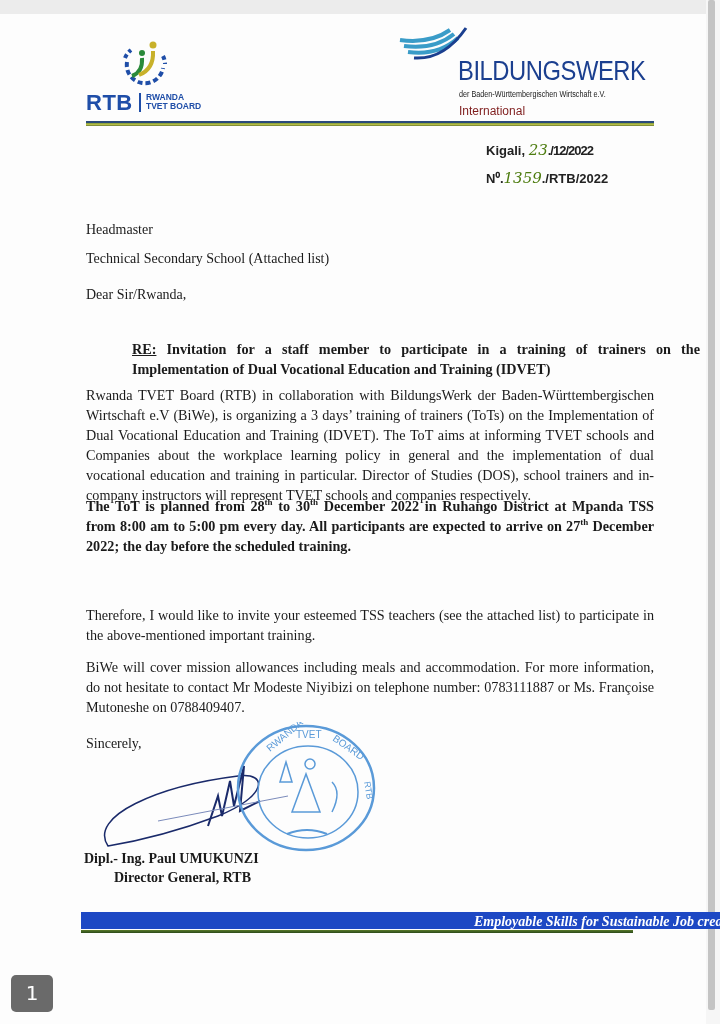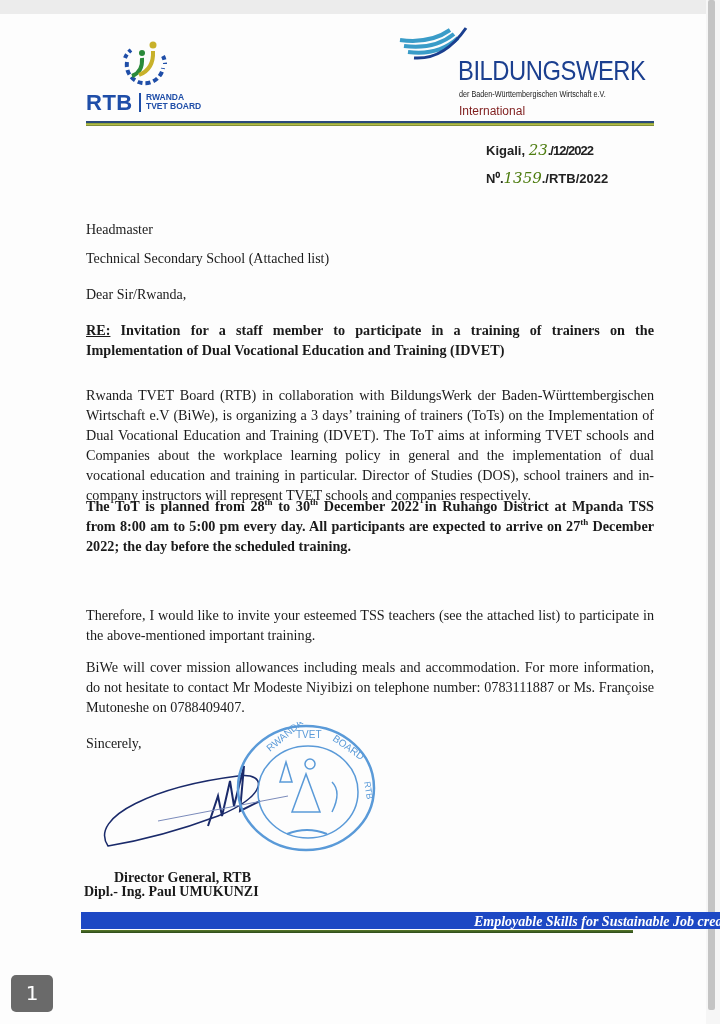--- a/index.html
+++ b/index.html
@@ -90,21 +90,21 @@
   <span>Kigali, </span><span class="hand">23</span><span class="dots">./12/2022</span>
 </div>
 <div class="meta" style="top:169px;">
   <span>N⁰.</span><span class="hand">1359</span><span>./RTB/2022</span>
 </div>
 
 <div class="addr" style="top:222px;">Headmaster</div>
 <div class="addr" style="top:251px;">Technical Secondary School (Attached list)</div>
 <div class="addr" style="top:287px;">Dear Sir/Rwanda,</div>
 
-<div class="para subject" style="top:320px;">
+<div class="para subject" style="top:339px;margin-left:46px;">
   <span class="re">RE:</span><span> Invitation for a staff member to participate in a training of trainers on the Implementation of Dual Vocational Education and Training (IDVET)</span>
 </div>
 
 <div class="para" style="top:385px;">Rwanda TVET Board (RTB) in collaboration with BildungsWerk der Baden-Württembergischen Wirtschaft e.V (BiWe), is organizing a 3 days’ training of trainers (ToTs) on the Implementation of Dual Vocational Education and Training (IDVET). The ToT aims at informing TVET schools and Companies about the workplace learning policy in general and the implementation of dual vocational education and training in particular. Director of Studies (DOS), school trainers and in-company instructors will represent TVET schools and companies respectively.</div>
 
 <div class="para" style="top:496px;font-weight:bold;">
   <span>The ToT is planned from </span><b><span>28</span><sup>th</sup><span> to 30</span><sup>th</sup><span> December 2022 in Ruhango District at Mpanda TSS</span></b><span> from 8:00 am to 5:00 pm every day. All participants are expected to arrive on 27</span><sup>th</sup><span> December 2022; the day before the scheduled training.</span>
 </div>
 
 <div class="para" style="top:605px;">Therefore, I would like to invite your esteemed TSS teachers (see the attached list) to participate in the above-mentioned important training.</div>
@@ -125,21 +125,21 @@
   <text x="64" y="16" font-family="Liberation Sans, sans-serif" font-size="10" fill="#5a9ad8">TVET</text>
   <text x="100" y="18" font-family="Liberation Sans, sans-serif" font-size="10" fill="#5a9ad8" transform="rotate(35 100 18)">BOARD</text>
   <text x="132" y="60" font-family="Liberation Sans, sans-serif" font-size="9" fill="#5a9ad8" transform="rotate(80 132 60)">RTB</text>
   <circle cx="78" cy="42" r="5" fill="none" stroke="#5a9ad8" stroke-width="1.5"></circle>
   <path d="M60 90 l14 -38 l14 38 z" fill="none" stroke="#5a9ad8" stroke-width="1.5"></path>
   <path d="M48 60 l6 -20 l6 20 z" fill="none" stroke="#5a9ad8" stroke-width="1.5"></path>
   <path d="M100 60 q10 10 0 30" fill="none" stroke="#5a9ad8" stroke-width="1.5"></path>
   <path d="M55 112 q20 -8 40 0" fill="none" stroke="#5a9ad8" stroke-width="2"></path>
 </svg>
 
-<div class="signatory" style="top:884px;">Dipl.- Ing. Paul UMUKUNZI</div>
+<div class="signatory" style="top:851px;">Dipl.- Ing. Paul UMUKUNZI</div>
 <div class="signatory" style="top:870px;margin-left:30px;">Director General, RTB</div>
 
 <div class="footer-band">
   <span>Employable Skills for Sustainable Job creation</span>
 </div>
 <div class="footer-rule"></div>
 
 <div class="page-badge">1</div>
 
 </body></html>

